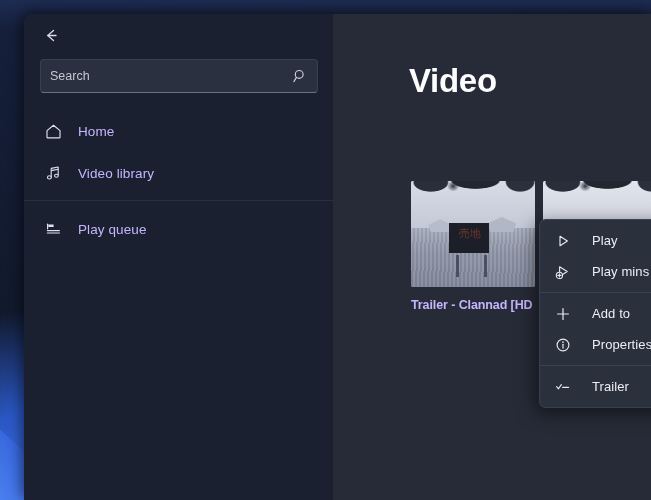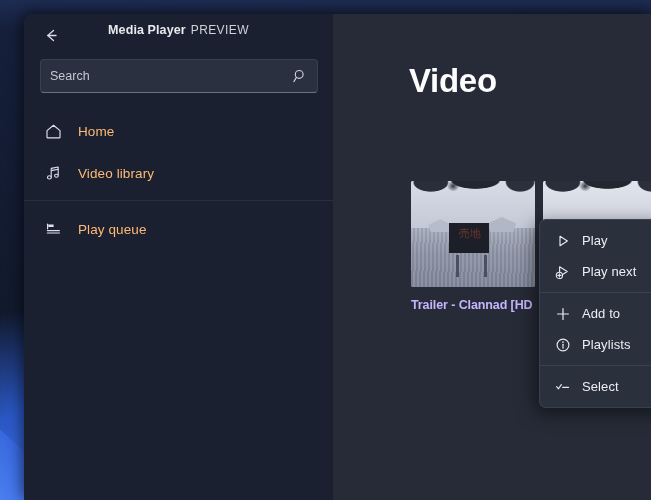--- a/index.html
+++ b/index.html
@@ -92,21 +92,21 @@
   .nav-item .accent {
     position:absolute; left:-4px; top:9px; width:3px; height:19px;
     border-radius:2px; background:#e06a1f; display:none;
   }
   .nav-item.selected .accent { display:block; }
   .nav-icon {
     width:22px; height:22px; margin-left:10px; flex:none;
     display:flex; align-items:center; justify-content:center;
   }
   .nav-label {
-    margin-left:14px; font-size:13.5px; color:#fdba74; letter-spacing:.1px;
+    margin-left:14px; font-size:13.5px; color:#c4b5fd; letter-spacing:.1px;
   }
   #nav-divider {
     height:1px; background:#2a3040; margin:8px 0 9px 0;
   }
 
   
   #main {
     position:absolute; left:309px; top:0; width:318px; height:486px;
     background:#262b37;
   }
@@ -189,21 +189,21 @@
   }
   .menu-item {
     height:31px; display:flex; align-items:center;
     padding-left:14px; cursor:default;
   }
   .menu-icon {
     width:18px; height:18px; flex:none;
     display:flex; align-items:center; justify-content:center;
   }
   .menu-label {
-    margin-left:10px; font-size:13px; color:#eceef3; letter-spacing:.1px;
+    margin-left:20px; font-size:13px; color:#eceef3; letter-spacing:.1px;
     white-space:nowrap;
   }
   .menu-sep { height:1px; background:#3b4152; margin:5px 0 5px 0; }
 </style>
 </head>
 <body>
 
 <div id="desktop">
   <div id="desktop-glow"></div>
   <div id="desktop-tri"></div>
@@ -214,23 +214,20 @@
   <div id="sidebar">
 
     <div id="titlebar">
       <div id="back-btn">
         <span>
           <svg width="17" height="17" viewBox="0 0 17 17">
             <path d="M10.5 3.5 L4.8 8.5 L10.5 13.5" fill="none" stroke="#d9dce4" stroke-width="1.3" stroke-linecap="round" stroke-linejoin="round"></path>
             <path d="M4.8 8.5 L13 8.5" stroke="#d9dce4" stroke-width="1.3" stroke-linecap="round"></path>
           </svg>
         </span>
-      </div>
-      <div id="app-title">
-        <span>Media Player</span><span class="preview">PREVIEW</span>
       </div>
     </div>
 
     <div id="search-wrap">
       <div id="search-box">
         <input id="search-input" type="text" placeholder="Search" style="">
         <span id="search-icon">
           <svg width="16" height="16" viewBox="0 0 16 16">
             <circle cx="7.2" cy="6.4" r="3.9" fill="none" stroke="#cfd2dc" stroke-width="1.15"></circle>
             <path d="M4.4 9.4 L1.9 13.6" stroke="#cfd2dc" stroke-width="1.15" stroke-linecap="round"></path>
@@ -329,21 +326,21 @@
     </div>
 
     <div class="menu-item">
       <span class="menu-icon">
         <svg width="16" height="16" viewBox="0 0 16 16">
           <path d="M4.6 2.8 L12.2 7.6 L4.6 12.4 Z" fill="none" stroke="#e8eaf0" stroke-width="1.15" stroke-linejoin="round"></path>
           <circle cx="4.4" cy="11.4" r="3.1" fill="#2b303d" stroke="#e8eaf0" stroke-width="1.1"></circle>
           <path d="M4.4 9.8 L4.4 13.0 M2.8 11.4 L6.0 11.4" stroke="#e8eaf0" stroke-width="1.1" stroke-linecap="round"></path>
         </svg>
       </span>
-      <span class="menu-label">Play next</span>
+      <span class="menu-label">Play mins</span>
     </div>
 
     <div class="menu-sep"></div>
 
     <div class="menu-item">
       <span class="menu-icon">
         <svg width="16" height="16" viewBox="0 0 16 16">
           <path d="M8 2.6 L8 13.4 M2.6 8 L13.4 8" stroke="#e8eaf0" stroke-width="1.2" stroke-linecap="round"></path>
         </svg>
       </span>
@@ -351,30 +348,30 @@
     </div>
 
     <div class="menu-item">
       <span class="menu-icon">
         <svg width="16" height="16" viewBox="0 0 16 16">
           <circle cx="8" cy="8" r="5.9" fill="none" stroke="#e8eaf0" stroke-width="1.15"></circle>
           <circle cx="8" cy="5.1" r=".85" fill="#e8eaf0"></circle>
           <path d="M8 7.2 L8 11.2" stroke="#e8eaf0" stroke-width="1.15" stroke-linecap="round"></path>
         </svg>
       </span>
-      <span class="menu-label">Playlists</span>
+      <span class="menu-label">Properties</span>
     </div>
 
     <div class="menu-sep"></div>
 
     <div class="menu-item">
       <span class="menu-icon">
         <svg width="16" height="16" viewBox="0 0 16 16">
           <path d="M1.6 7.6 L3.5 9.8 L6.3 5.6" fill="none" stroke="#e8eaf0" stroke-width="1.15" stroke-linecap="round" stroke-linejoin="round"></path>
           <path d="M7.6 8.3 L13.6 8.3" stroke="#e8eaf0" stroke-width="1.15" stroke-linecap="round"></path>
         </svg>
       </span>
-      <span class="menu-label">Select</span>
+      <span class="menu-label">Trailer</span>
     </div>
 
   </div>
 
 </div>
 
 </body></html>

